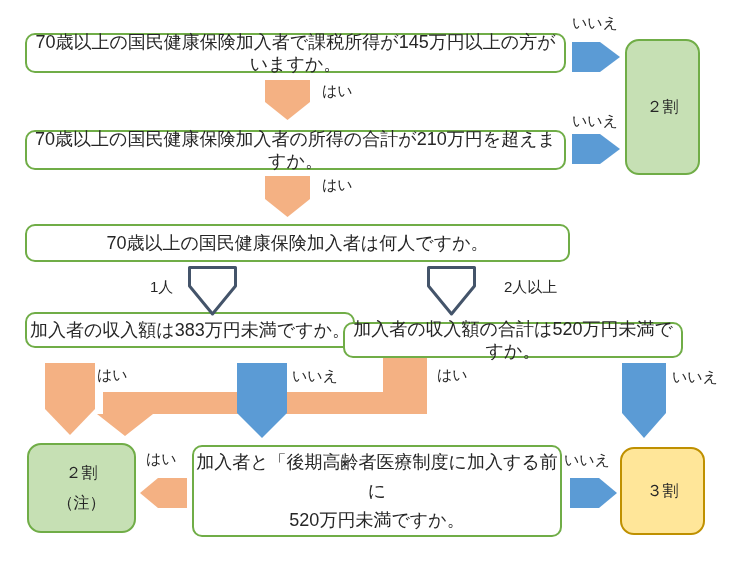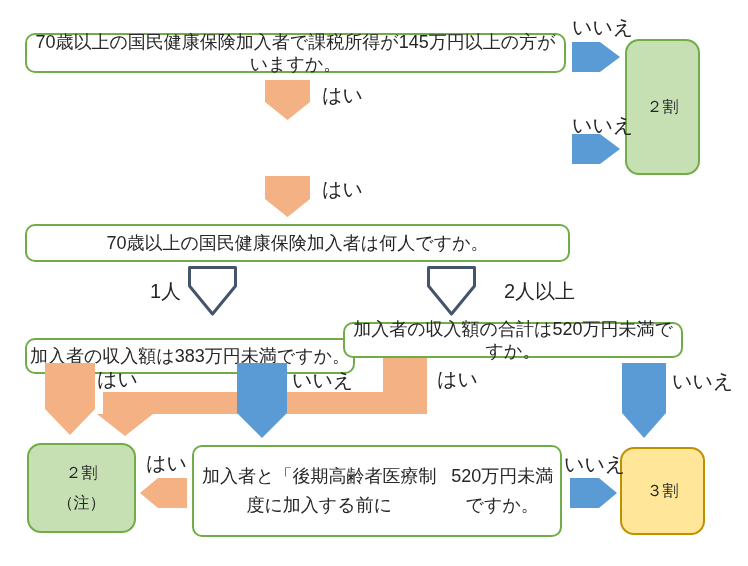--- a/index.html
+++ b/index.html
@@ -15,38 +15,39 @@
   }
   .rbox {
     position:absolute; box-sizing:border-box;
     display:flex; flex-direction:column; align-items:center; justify-content:center;
     font-size:16px; text-align:center; border-radius:14px;
   }
   .rbox.green { background:#C6E0B4; border:2.5px solid #70AD47; }
   .rbox.yellow { background:#FFE699; border:2.5px solid #BF9000;justify-content:center; }
   .rline { line-height:30px; }
   .mline { line-height:29px; }
-  .lbl { position:absolute; font-size:20px; white-space:nowrap; }
+  .lbl { position:absolute; font-size:15px; white-space:nowrap; }
   svg.arrow { position:absolute; display:block; }
 </style>
 </head>
 <body>
 
 <div class="canvas">
 
   <div class="qbox" style="left:25px; top:33px; width:541px; height:40px;">70歳以上の国民健康保険加入者で課税所得が145万円以上の方がいますか。</div>
 
+  <div class="qbox" style="left:25px; top:130px; width:541px; height:40px;">70歳以上の国民健康保険加入者の所得の合計が210万円を超えますか。</div>
 
   <div class="qbox" style="left:25px; top:224px; width:545px; height:38px;">70歳以上の国民健康保険加入者は何人ですか。</div>
 
-  <div class="qbox" style="left:25px; top:338px; width:330px; height:36px;">加入者の収入額は383万円未満ですか。</div>
+  <div class="qbox" style="left:25px; top:312px; width:330px; height:36px;">加入者の収入額は383万円未満ですか。</div>
 
   <div class="qbox" style="left:343px; top:322px; width:340px; height:36px;">加入者の収入額の合計は520万円未満ですか。</div>
 
-  <div class="qbox" style="left:192px; top:445px; width:370px; height:92px; flex-direction:row;align-items:center;">
+  <div class="qbox" style="left:192px; top:445px; width:370px; height:92px; flex-direction:column;align-items:center;">
     <div class="mline">加入者と「後期高齢者医療制度に加入する前に</div>
     <div class="mline">520万円未満ですか。</div>
   </div>
 
   <div class="rbox green" style="left:625px; top:39px; width:75px; height:136px;">
     <div class="rline">２割</div>
   </div>
 
   <div class="rbox green" style="left:27px; top:443px; width:109px; height:90px;">
     <div class="rline">２割</div>

